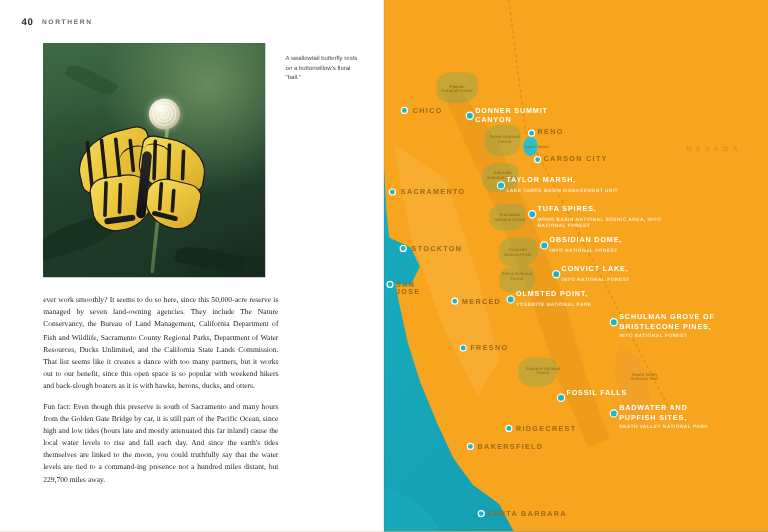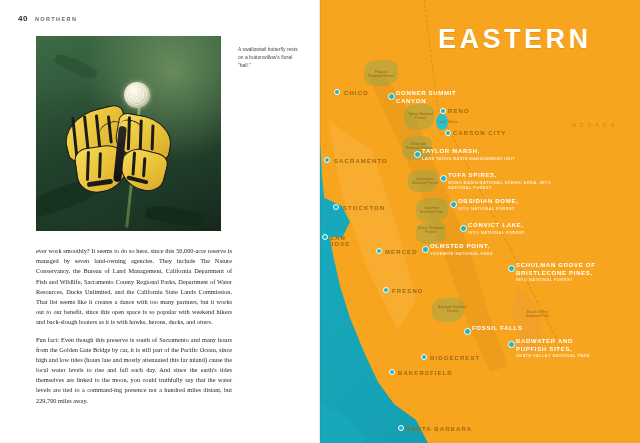--- a/index.html
+++ b/index.html
@@ -364,21 +364,20 @@
 
     <div class="park" style="left:44px;top:60px;width:34px;height:26px;"></div>
     <div class="park" style="left:84px;top:104px;width:30px;height:26px;"></div>
     <div class="park" style="left:82px;top:136px;width:30px;height:24px;"></div>
     <div class="park" style="left:88px;top:170px;width:30px;height:22px;"></div>
     <div class="park" style="left:96px;top:198px;width:32px;height:24px;"></div>
     <div class="park" style="left:96px;top:222px;width:30px;height:22px;"></div>
     <div class="park" style="left:112px;top:298px;width:32px;height:24px;"></div>
     <div class="lake" style="left:116px;top:114px;width:12px;height:16px;"></div>
 
-    <div class="map-title">EASTERN</div>
 
     <div id="park-labels">
         <div class="park-label" style="left: 48px; top: 70px; white-space: pre;">Plumas
 National Forest</div>
         <div class="park-label" style="left: 88px; top: 112px; white-space: pre;">Tahoe National
 Forest</div>
         <div class="park-label" style="left: 118px; top: 120px; white-space: pre;">Lake Tahoe</div>
         <div class="park-label" style="left: 86px; top: 142px; white-space: pre;">Eldorado
 National Forest</div>
         <div class="park-label" style="left: 92px; top: 177px; white-space: pre;">Stanislaus

